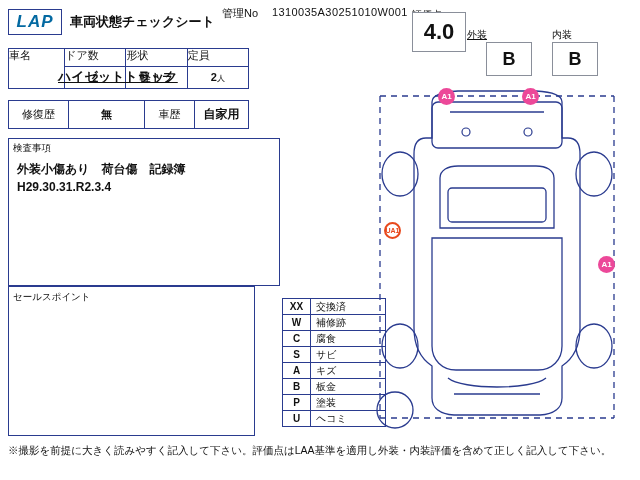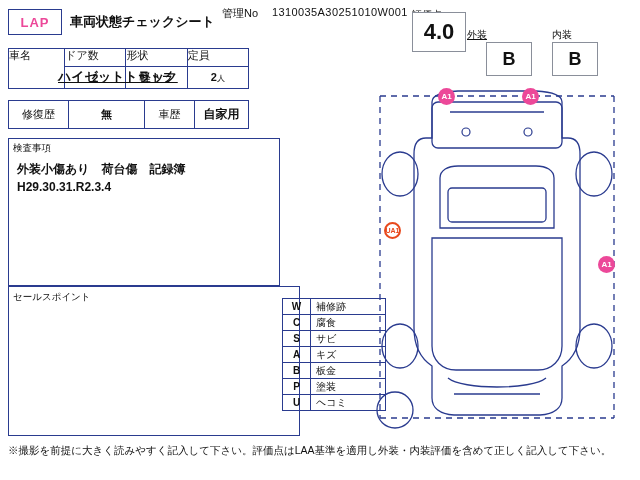--- a/index.html
+++ b/index.html
@@ -34,23 +34,24 @@
   .logo-box {
     width: 54px;
     height: 26px;
     border: 1px solid #2a3b8f;
     display: flex;
     align-items: center;
     justify-content: center;
     box-sizing: border-box;
   }
   .logo-text {
-    color: #ec4899;
-    font-weight: bold;
-    font-size: 13px;
+    color: #0369a1;
+    font-weight: bold;
+    font-style: italic;
+    font-size: 17px;
     letter-spacing: 1px;
   }
   .header-title {
     margin-left: 8px;
     font-size: 13px;
     font-weight: bold;
     white-space: nowrap;
   }
   .kanri-label {
     position: absolute;
@@ -148,21 +149,21 @@
   .box-note .body {
     font-size: 12px;
     font-weight: bold;
     padding: 2px 8px;
     line-height: 1.5;
   }
   .box-sales {
     position: absolute;
     left: 8px;
     top: 286px;
-    width: 292px;
+    width: 247px;
     height: 150px;
     border: 1px solid #2a3b8f;
     box-sizing: border-box;
   }
   .box-sales .t {
     font-size: 9.5px;
     padding: 4px 4px;
   }
 
   
@@ -298,20 +299,24 @@
     <div class="body">外装小傷あり　荷台傷　記録簿H29.30.31.R2.3.4</div>
   </div>
 
   <div class="box-sales">
     <div class="t">セールスポイント</div>
     <div class="body"></div>
   </div>
 
   <table class="legend">
     <tbody>
+        <tr>
+      <td class="code">XX</td>
+      <td class="desc">交換済</td>
+    </tr>
     <tr>
       <td class="code">W</td>
       <td class="desc">補修跡</td>
     </tr>
     <tr>
       <td class="code">C</td>
       <td class="desc">腐食</td>
     </tr>
     <tr>
       <td class="code">S</td>

